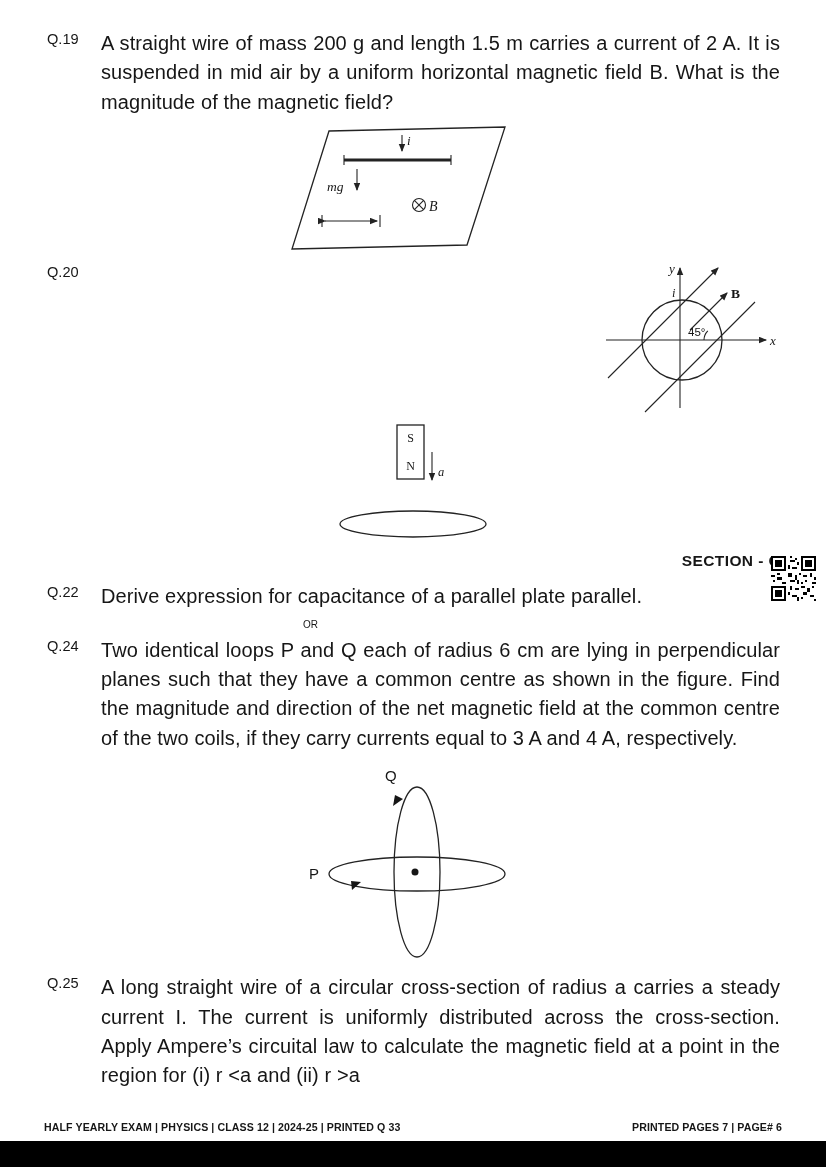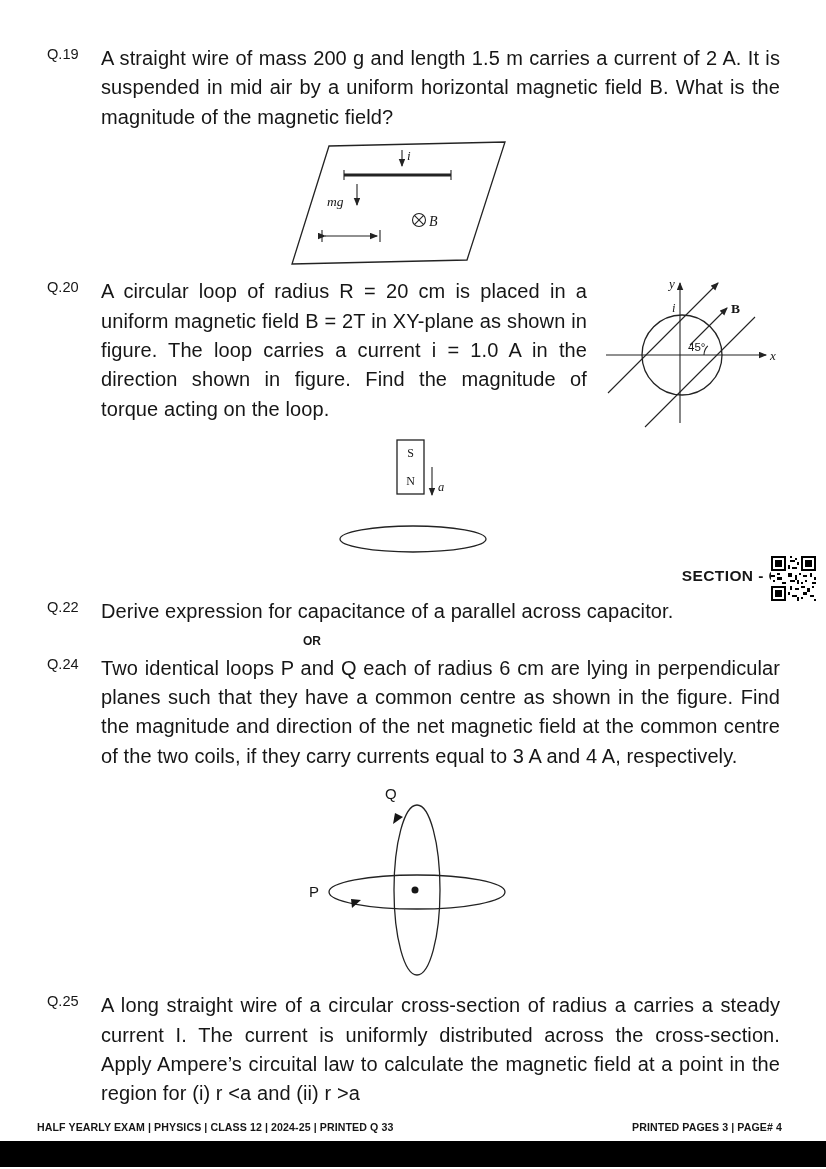--- a/index.html
+++ b/index.html
@@ -2,37 +2,37 @@
 <html><head>
 <meta charset="utf-8">
 <style>
   *{box-sizing:border-box}
   html,body{margin:0;padding:0}
   body{
     width:826px;height:1169px;background:#ffffff;color:#161616;
     font-family:"Liberation Sans",sans-serif;
     position:relative;overflow:hidden;
   }
-  .content{padding:44px 46px 0 47px}
+  .content{padding:29px 46px 0 47px}
   .q{display:flex;align-items:flex-start;margin-bottom:7px}
   .qnum{width:54px;flex-shrink:0;font-size:14.6px;line-height:1.47}
   .qtext{flex:1;font-size:20px;line-height:1.47;text-align:justify;letter-spacing:.1px}
   .fig-row{display:flex;justify-content:center;margin:6px 0 10px 0}
   .q20-text{width:486px;flex:none}
   .q20-fig{flex:1;display:flex;justify-content:flex-end;margin-top:-2px}
   .section-head{text-align:right;font-weight:bold;font-size:15.5px;
     letter-spacing:.4px;margin:12px 0 12px 0}
-  .or{font-weight:bold;font-size:12px;margin:4px 0 6px 256px}
+  .or{font-weight:normal;font-size:10px;margin:4px 0 6px 256px}
   svg{display:block}
   svg text{font-family:"Liberation Serif",serif;fill:#161616}
   svg .sans{font-family:"Liberation Sans",sans-serif}
   .stroke{stroke:#232323;fill:none;stroke-width:1.3px}
   .thin{stroke:#232323;fill:none;stroke-width:1.1px}
   .qr{position:absolute;left:771px;top:556px}
-  .footer{position:absolute;left:37px;right:44px;bottom:36px;
+  .footer{position:absolute;left:44px;right:44px;bottom:36px;
     display:flex;justify-content:space-between;
     font-size:10.6px;font-weight:bold;letter-spacing:.1px}
   .bottom-bar{position:absolute;left:0;right:0;bottom:2px;height:26px;background:#000}
 </style>
 </head>
 <body>
 
 <div class="content">
 
   <div class="q">
@@ -63,21 +63,20 @@
       <g>
         <line class="thin" x1="36" y1="97" x2="88" y2="97" marker-start="url(#ah19)" marker-end="url(#ah19)"></line>
         <line class="thin" x1="33" y1="91" x2="33" y2="103"></line>
         <line class="thin" x1="91" y1="91" x2="91" y2="103"></line>
       </g>
     </svg>
   </div>
 
   <div class="q">
     <div class="qnum">Q.20</div>
-    <div class="qtext q20-text">A circular loop of radius R = 20 cm is placed in a uniform magnetic field B = 2T in XY-plane as shown in figure. The loop carries a current i = 1.0 A in the direction shown in figure. Find the magnitude of torque acting on the loop.</div>
     <div class="q20-fig">
       <svg width="180" height="155" viewBox="0 0 180 155">
         <defs>
           <marker id="ah20" markerWidth="9" markerHeight="8" refX="6.5" refY="3" orient="auto">
             <path d="M0,0L7.5,3L0,6z" fill="#232323"></path>
           </marker>
         </defs>
         <line class="thin" x1="80" y1="148" x2="80" y2="8" marker-end="url(#ah20)"></line>
         <text x="69" y="13" font-size="13" font-style="italic">y</text>
         <line class="thin" x1="6" y1="80" x2="166" y2="80" marker-end="url(#ah20)"></line>
@@ -107,21 +106,21 @@
       <line class="thin" x1="103" y1="30" x2="103" y2="58" marker-end="url(#ah21)"></line>
       <text x="109" y="54" font-size="12.5" font-style="italic">a</text>
       <ellipse class="stroke" cx="84" cy="102" rx="73" ry="13"></ellipse>
     </svg>
   </div>
 
   <div class="section-head">SECTION - C</div>
 
   <div class="q">
     <div class="qnum">Q.22</div>
-    <div class="qtext">Derive expression for capacitance of a parallel across capacitor.</div>
+    <div class="qtext">Derive expression for capacitance of a parallel plate parallel.</div>
   </div>
 
   <div class="or">OR</div>
 
   <div class="q">
     <div class="qnum">Q.24</div>
     <div class="qtext">Two identical loops P and Q each of radius 6 cm are lying in perpendicular planes such that they have a common centre as shown in the figure. Find the magnitude and direction of the net magnetic field at the common centre of the two coils, if they carry currents equal to 3 A and 4 A, respectively.</div>
   </div>
   <div class="fig-row" style="margin-top:14px">
     <svg width="230" height="196" viewBox="0 0 230 196">
@@ -188,15 +187,15 @@
       <rect x="19" y="14" width="1" height="1"></rect>
         <rect x="18" y="18" width="2" height="1"></rect>
         <rect x="14" y="19" width="1" height="1"></rect>
         <rect x="20" y="20" width="1" height="1"></rect>
     </g>
   </svg>
 </div>
 
 <div class="footer">
   <span>HALF YEARLY EXAM | PHYSICS | CLASS 12 | 2024-25 | PRINTED Q 33</span>
-  <span>PRINTED PAGES 3 | PAGE# 4</span>
+  <span>PRINTED PAGES 7 | PAGE# 6</span>
 </div>
 <div class="bottom-bar"></div>
 
 </body></html>

